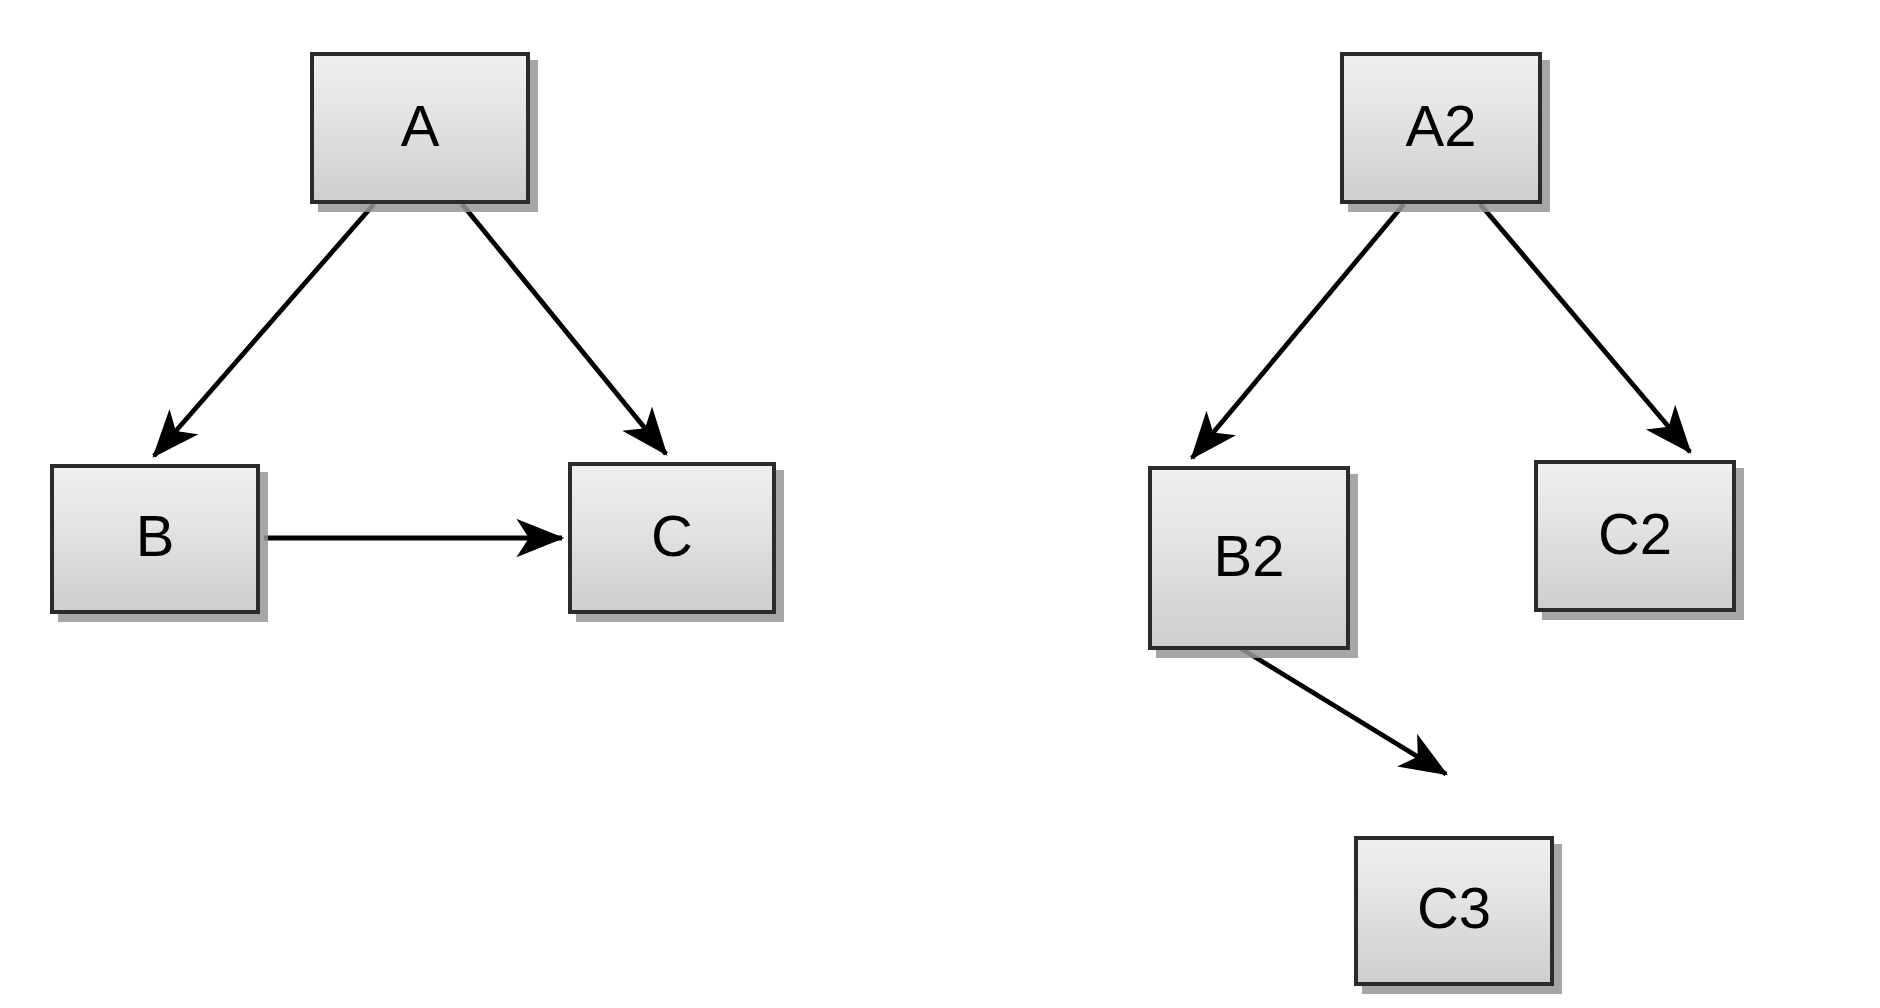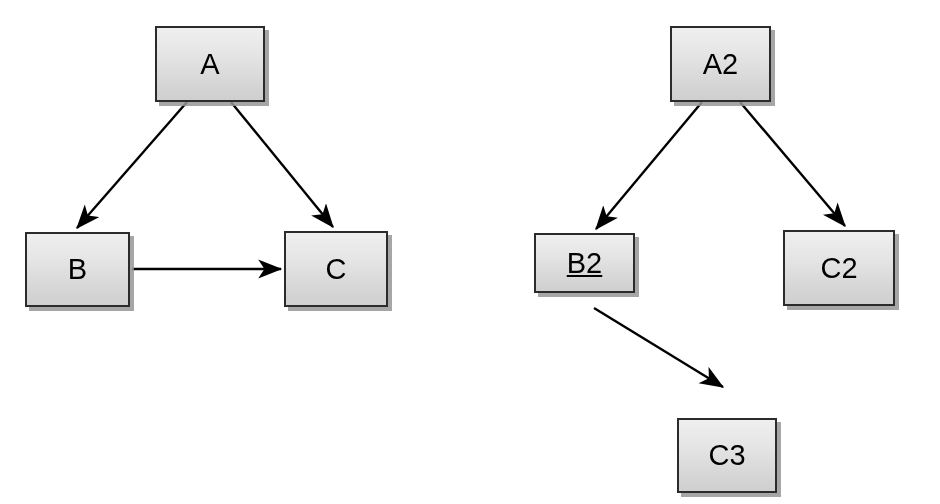--- a/index.html
+++ b/index.html
@@ -72,24 +72,24 @@
       </div>
       <div class="node" style="left: 25px; top: 232px; width: 105px; height: 75px;">
         <span class="node-label">B</span>
       </div>
       <div class="node" style="left: 284px; top: 231px; width: 104px; height: 76px;">
         <span class="node-label">C</span>
       </div>
       <div class="node" style="left: 670px; top: 26px; width: 101px; height: 76px;">
         <span class="node-label">A2</span>
       </div>
-      <div class="node" style="left: 534px; top: 233px; width: 101px; height: 60px; text-decoration: underline;">
+      <div class="node" style="left: 574px; top: 233px; width: 101px; height: 92px;">
         <span class="node-label">B2</span>
       </div>
-      <div class="node" style="left: 783px; top: 230px; width: 112px; height: 76px;">
+      <div class="node" style="left: 767px; top: 230px; width: 101px; height: 76px;">
         <span class="node-label">C2</span>
       </div>
       <div class="node" style="left: 677px; top: 390px; width: 100px; height: 75px; margin-top: 28px;">
         <span class="node-label">C3</span>
       </div>
     </div>
 
 </div>
 
 </body></html>

